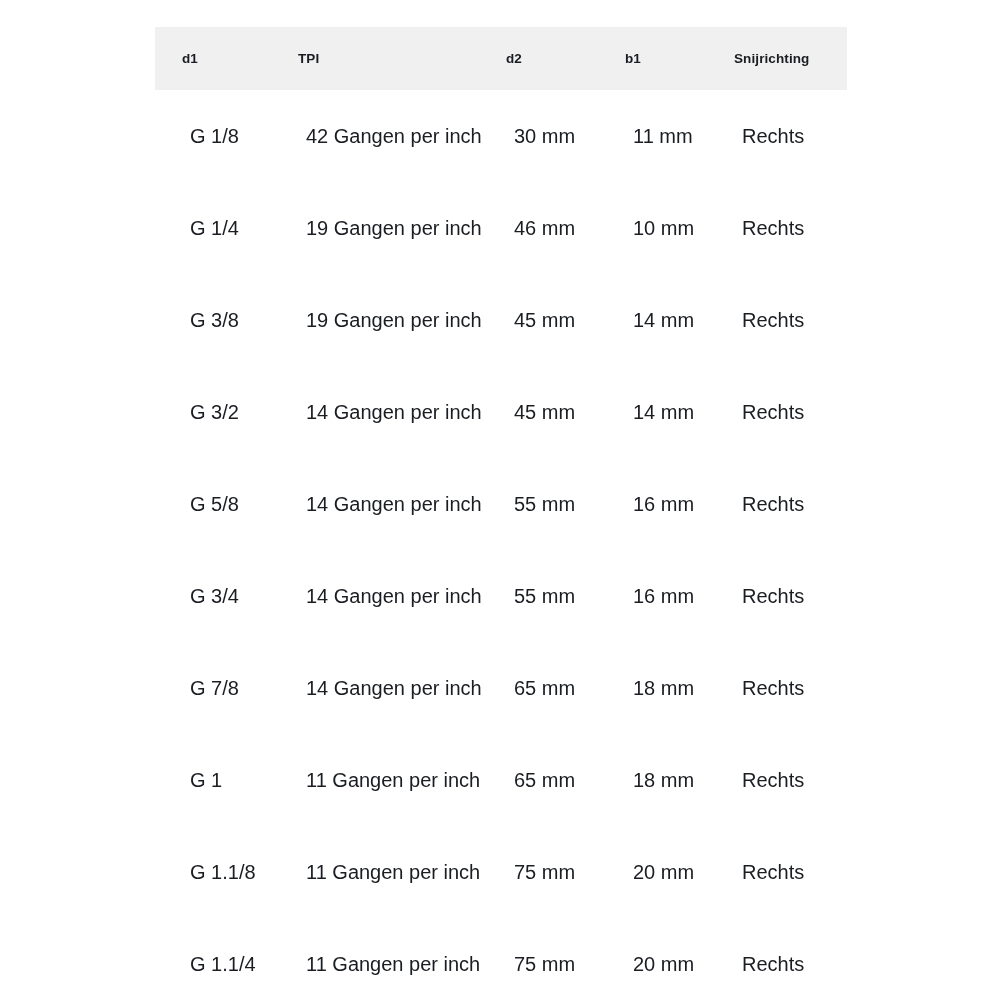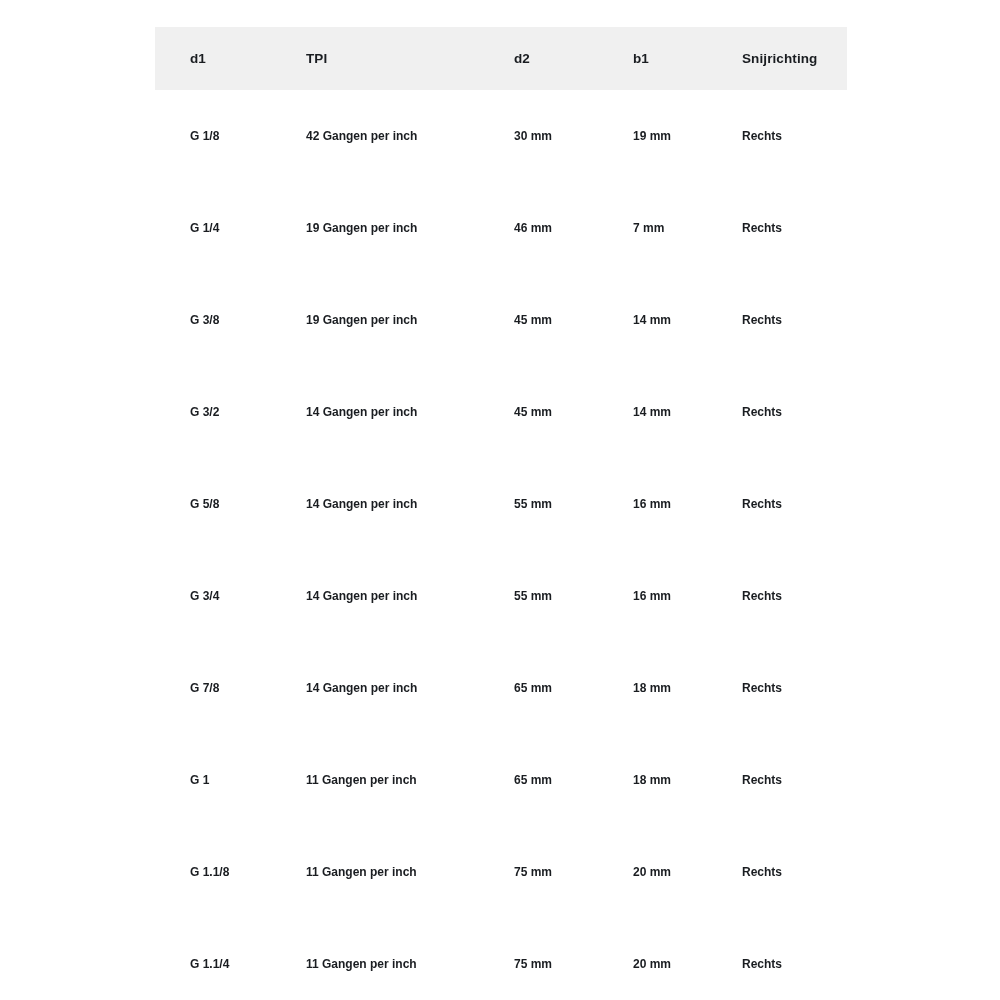--- a/index.html
+++ b/index.html
@@ -18,41 +18,41 @@
   }
   .spec-table {
     position: absolute;
     left: 155px;
     top: 27px;
     width: 692px;
   }
   .header-row {
     display: grid;
     grid-template-columns: 116px 208px 119px 109px 1fr;
-    padding-left: 35px;
+    padding-left: 27px;
     height: 63px;
     align-items: center;
     background: var(--header-bg);
   }
   .header-cell {
     font-size: 13.5px;
     font-weight: 700;
     letter-spacing: 0.1px;
   }
   .data-row {
     display: grid;
     grid-template-columns: 116px 208px 119px 109px 1fr;
     padding-left: 35px;
     height: 92px;
     align-items: center;
     background: transparent;
   }
   .data-cell {
-    font-size: 12px;
-    font-weight: 700;
+    font-size: 20px;
+    font-weight: 400;
     white-space: nowrap;
   }
 </style>
 </head>
 <body>
 
 <div class="spec-table">
 
   <div class="header-row">
     <div class="header-cell">d1</div>
@@ -60,29 +60,29 @@
     <div class="header-cell">d2</div>
     <div class="header-cell">b1</div>
     <div class="header-cell">Snijrichting</div>
   </div>
 
   <div>
     <div class="data-row">
       <div class="data-cell" data-cell="">G 1/8</div>
       <div class="data-cell" data-cell="">42 Gangen per inch</div>
       <div class="data-cell" data-cell="">30 mm</div>
-      <div class="data-cell" data-cell="">19 mm</div>
+      <div class="data-cell" data-cell="">11 mm</div>
       <div class="data-cell" data-cell="">Rechts</div>
     </div>
 
     <div class="data-row">
       <div class="data-cell" data-cell="">G 1/4</div>
       <div class="data-cell" data-cell="">19 Gangen per inch</div>
       <div class="data-cell" data-cell="">46 mm</div>
-      <div class="data-cell" data-cell="">7 mm</div>
+      <div class="data-cell" data-cell="">10 mm</div>
       <div class="data-cell" data-cell="">Rechts</div>
     </div>
 
     <div class="data-row">
       <div class="data-cell" data-cell="">G 3/8</div>
       <div class="data-cell" data-cell="">19 Gangen per inch</div>
       <div class="data-cell" data-cell="">45 mm</div>
       <div class="data-cell" data-cell="">14 mm</div>
       <div class="data-cell" data-cell="">Rechts</div>
     </div>

